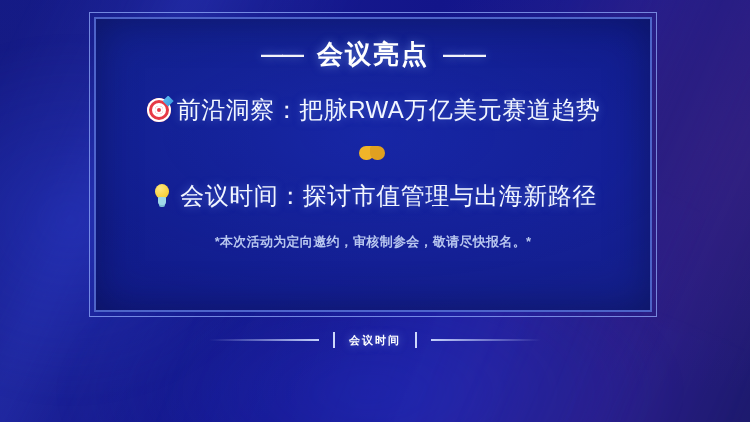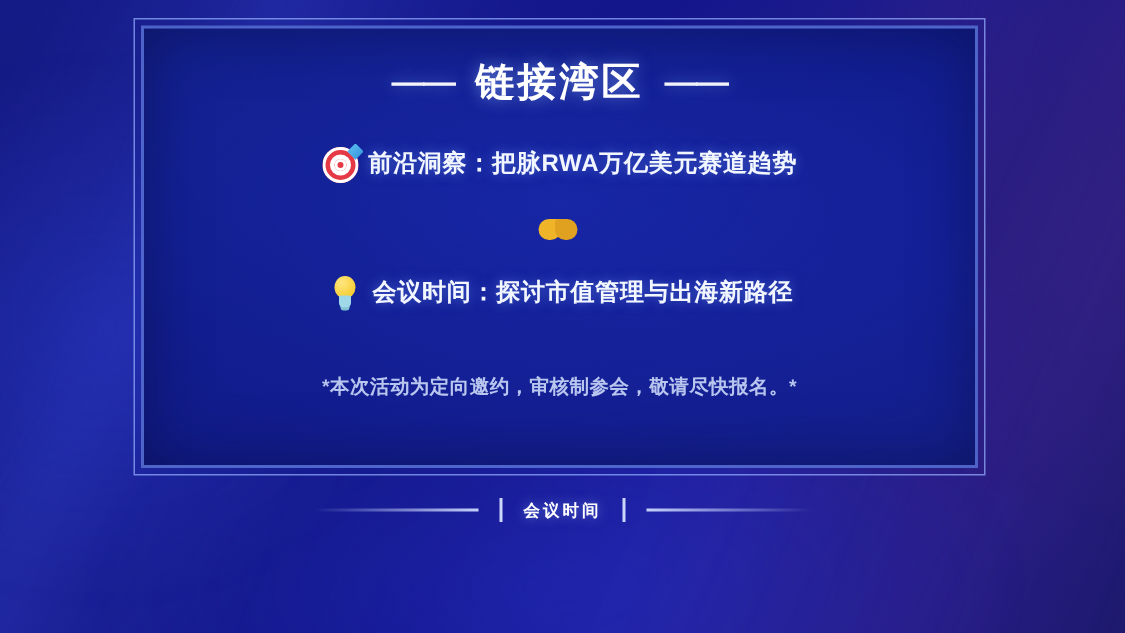--- a/index.html
+++ b/index.html
@@ -128,22 +128,22 @@
     width: 26px;
     height: 26px;
     flex: 0 0 26px;
     display: inline-flex;
     align-items: center;
     justify-content: center;
     margin-right: 3px;
   }
   .row-text {
     color: #f2f6ff;
-    font-size: 16px;
-    font-weight: 700;
+    font-size: 24px;
+    font-weight: 400;
     letter-spacing: .5px;
     text-shadow: 0 0 8px rgba(120,160,255,0.5);
   }
 
   
   .ico-target { position: relative; width: 24px; height: 24px; border-radius: 50%;
                 background: #e63946; box-shadow: 0 0 0 2px #fff inset; }
   .ico-target::before { content:""; position:absolute; left:5px; top:5px; width:14px; height:14px;
                 border-radius:50%; background:#fff; }
   .ico-target::after { content:""; position:absolute; left:8px; top:8px; width:8px; height:8px;
@@ -166,21 +166,21 @@
 
   .ico-bulb { position:relative; width:18px; height:24px; }
   .ico-bulb::before { content:""; position:absolute; left:2px; top:0; width:14px; height:15px;
                border-radius:50%; background: radial-gradient(circle at 35% 30%, #ffe680, #f5c518); }
   .ico-bulb::after { content:""; position:absolute; left:5px; top:13px; width:8px; height:8px;
                background:#9fd8e8; border-radius: 1px 1px 3px 3px;
                box-shadow: 0 3px 0 -1px #7fc0d4; }
 
   
   .footnote {
-    margin-top: 32px;
+    margin-top: 16px;
     text-align: center;
     color: #b8c6ef;
     font-size: 13px;
     font-weight: 700;
     letter-spacing: .3px;
     white-space: nowrap;
   }
 
   
   #time-head {
@@ -243,21 +243,21 @@
     <div class="streak s6"></div>
     <div class="glow-l"></div>
     <div class="glow-b"></div>
   </div>
 
   <div id="card">
     <div id="card-inner">
 
       <div class="card-title">
         <span class="title-dash">——</span>
-        <span>链接湾区</span>
+        <span>会议亮点</span>
         <span class="title-dash">——</span>
       </div>
 
       <div class="rows">
 
         <div class="row">
           <span class="row-icon">
             <span class="ico-target">
                 <span class="ico-dart-arrow"></span>
               </span>

